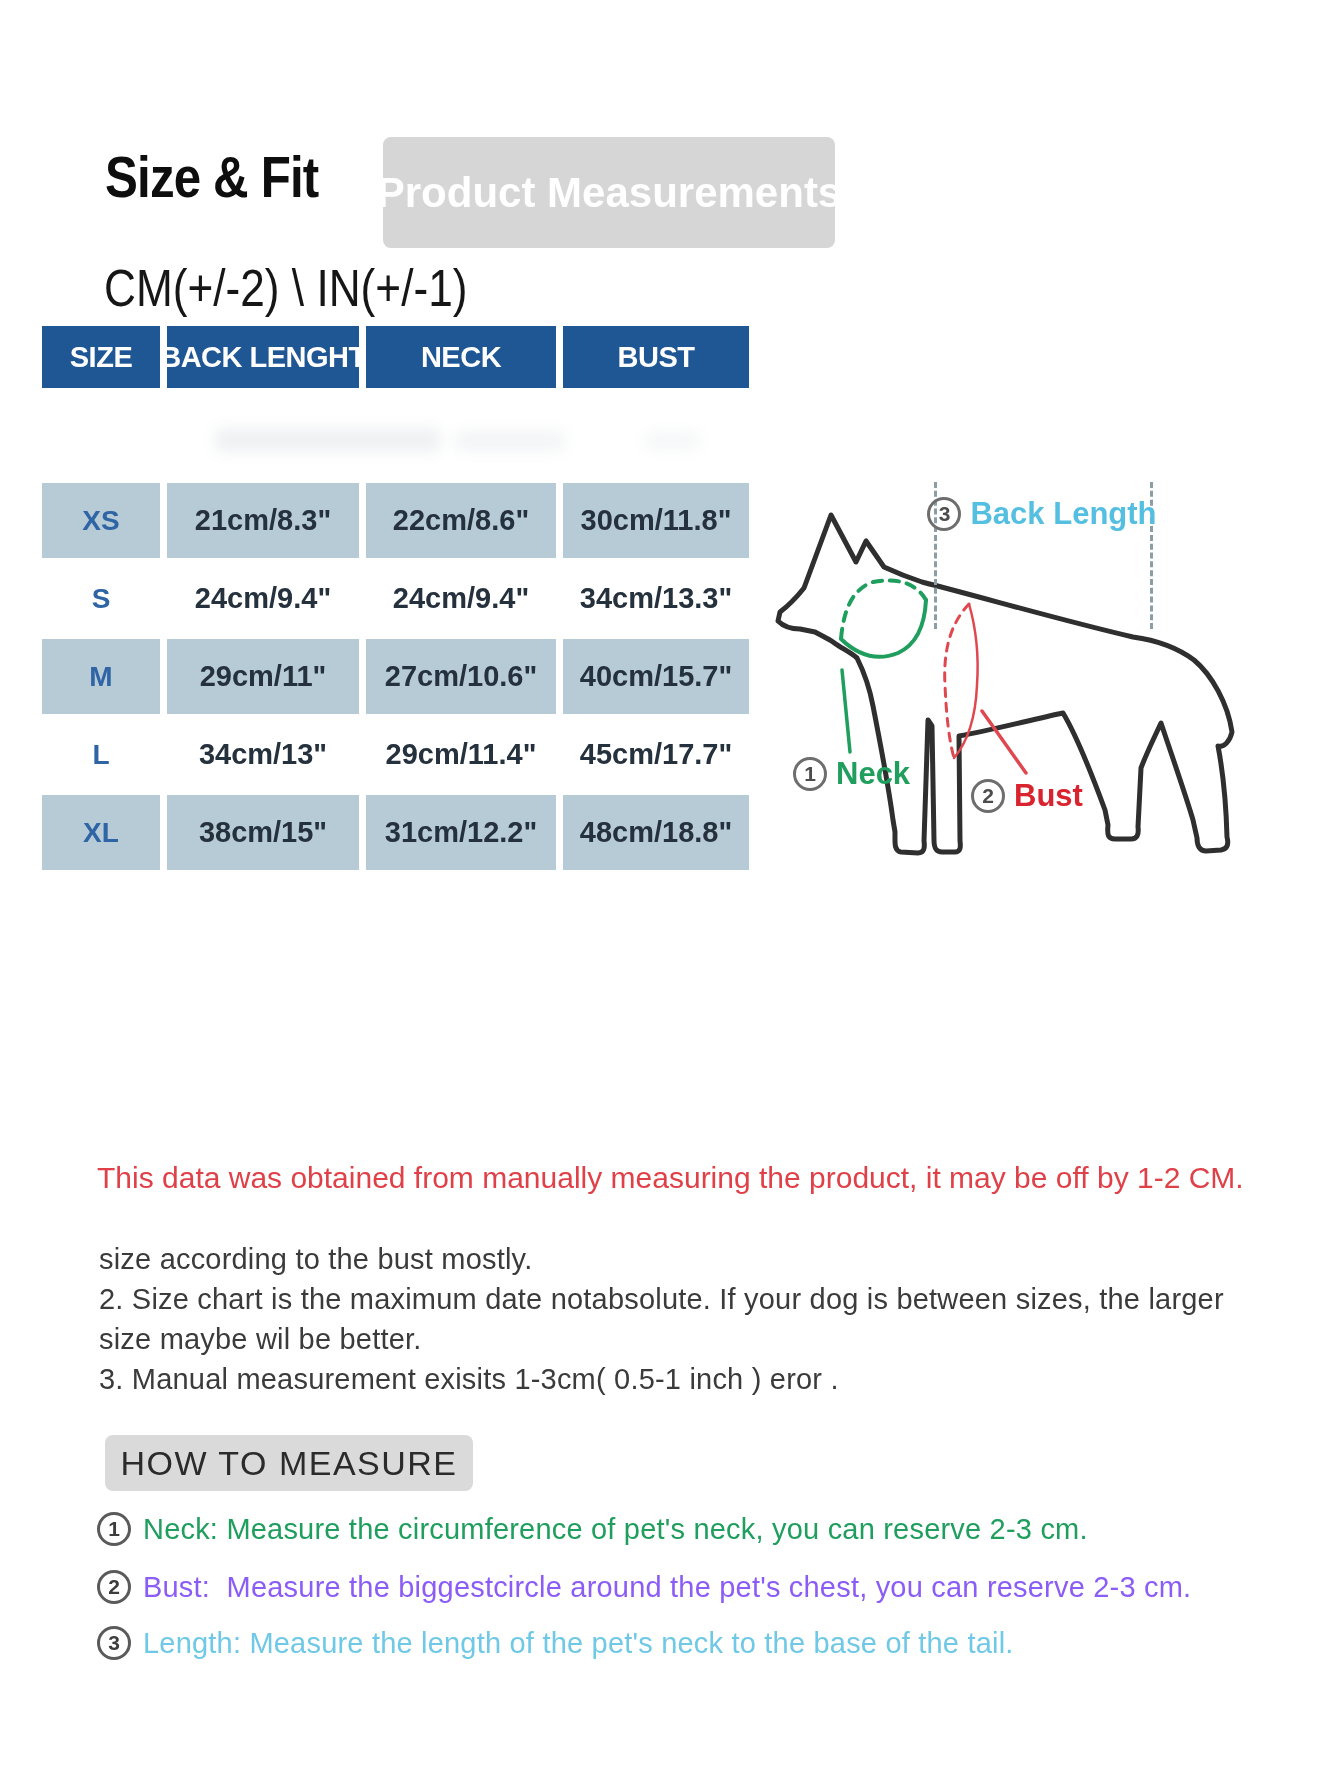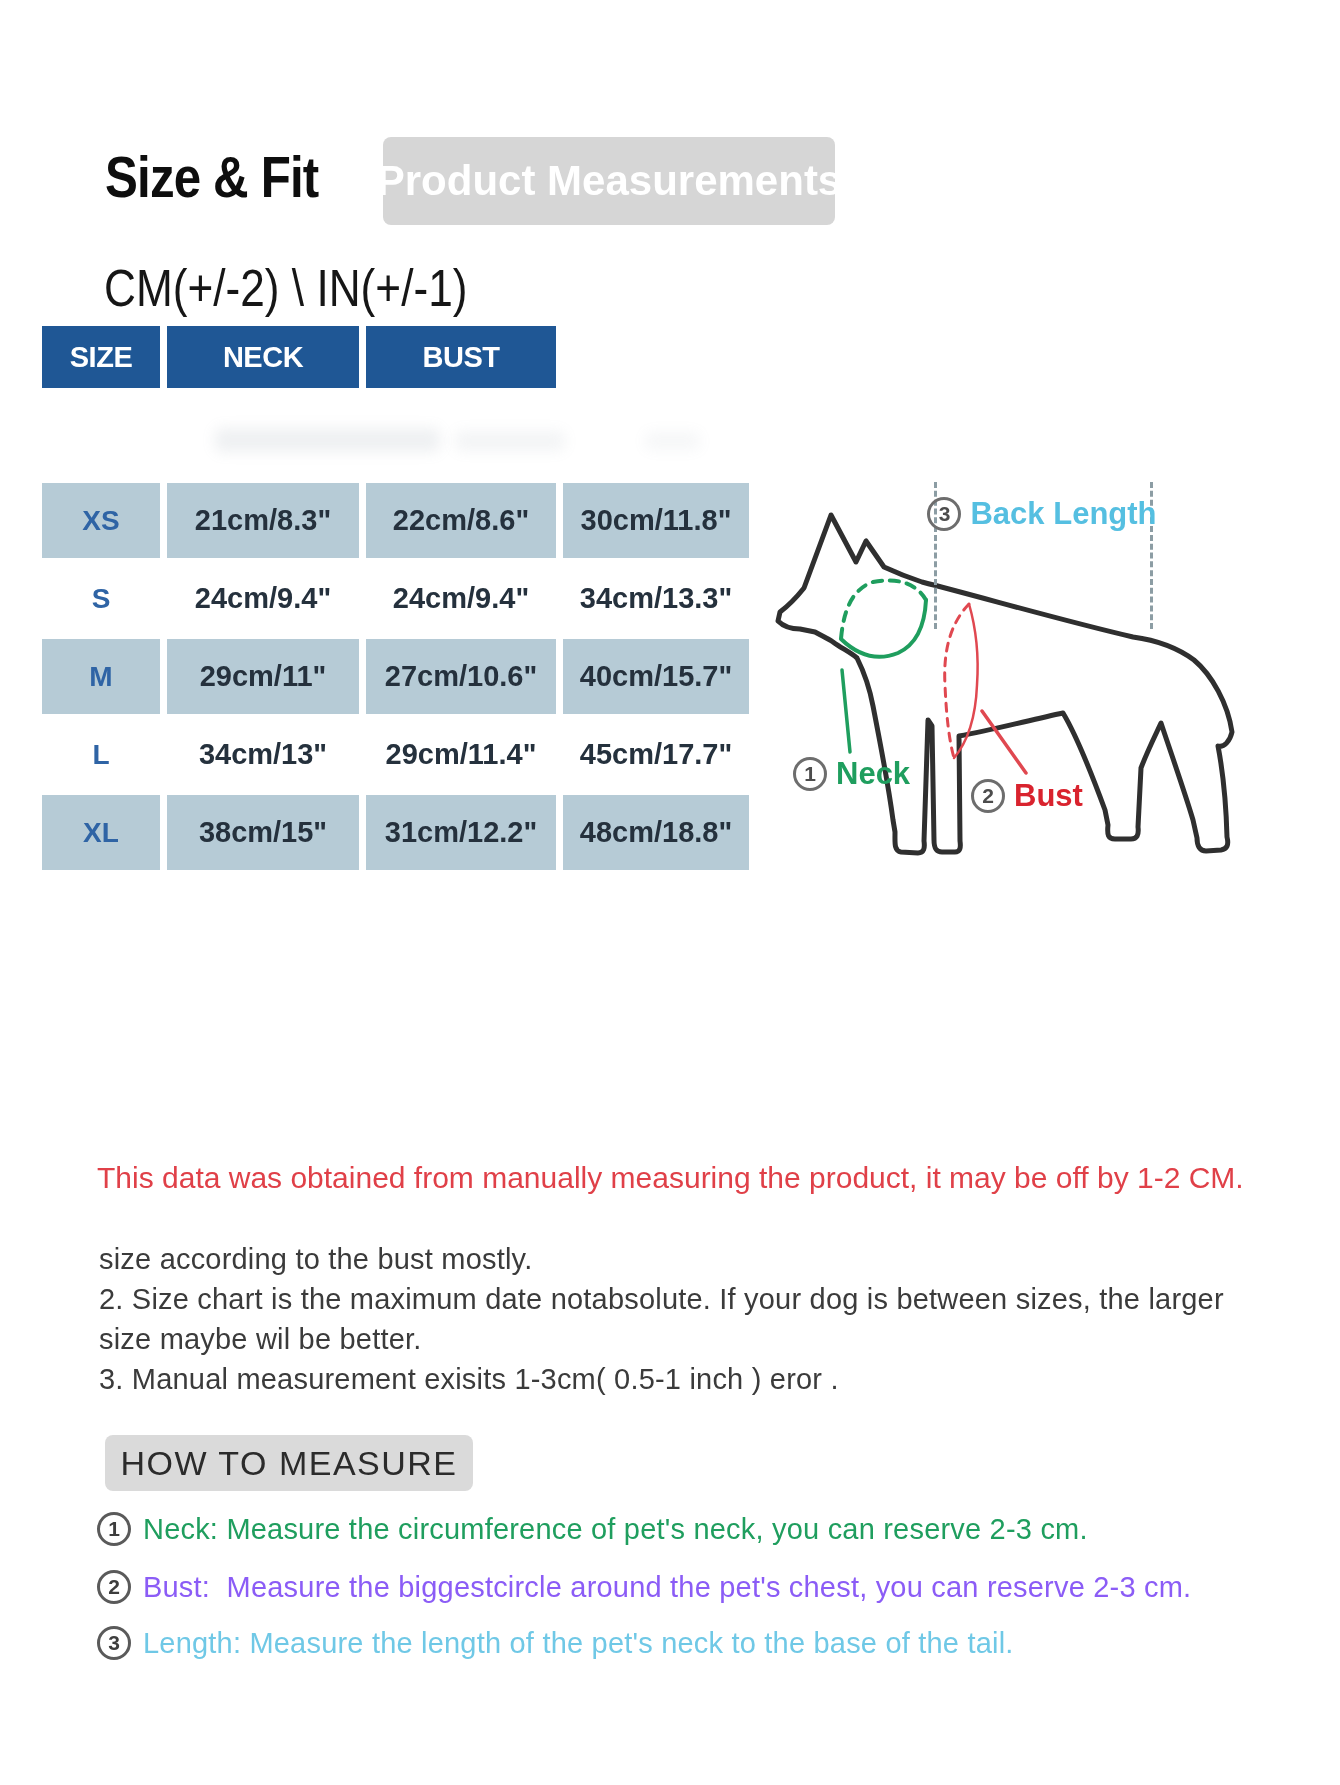--- a/index.html
+++ b/index.html
@@ -6,21 +6,21 @@
   .page{
     position:relative;width:1340px;height:1785px;background:#ffffff;overflow:hidden;
     font-family:"Liberation Sans", sans-serif;
   }
   
   .title{
     position:absolute;left:105px;top:143px;font-size:58px;font-weight:bold;color:#0e0e0e;
     letter-spacing:-1px;transform:scaleX(.85);transform-origin:left top;white-space:nowrap;
   }
   .badge{
-    position:absolute;left:383px;top:137px;width:452px;height:88px;background:#d6d6d6;
+    position:absolute;left:383px;top:137px;width:452px;height:111px;background:#d6d6d6;
     border-radius:8px;display:flex;align-items:center;justify-content:center;
     color:#ffffff;font-size:42px;font-weight:600;white-space:nowrap;
   }
   .unit-note{
     position:absolute;left:104px;top:258px;font-size:52px;color:#161616;
     transform:scaleX(.85);transform-origin:left top;white-space:nowrap;
   }
   
   .tbl-head{
     position:absolute;left:42px;top:326px;display:grid;
@@ -81,20 +81,21 @@
 <div class="page">
 
   <div class="title">Size &amp; Fit</div>
   <div class="badge">
     <span>Product Measurements</span>
   </div>
   <div class="unit-note">CM(+/-2) \ IN(+/-1)</div>
 
   <div class="tbl-head">
     <div class="hcell">SIZE</div>
+    <div class="hcell">BACK LENGHT</div>
     <div class="hcell">NECK</div>
     <div class="hcell">BUST</div>
   </div>
 
   <div class="ghost" style="left:215px;top:428px;width:225px;height:24px;opacity:.14;"></div>
   <div class="ghost" style="left:455px;top:431px;width:110px;height:20px;opacity:.10;"></div>
   <div class="ghost" style="left:645px;top:432px;width:55px;height:18px;opacity:.08;"></div>
 
   <div class="tbl-body">
     <div class="cell size shade">XS</div>

